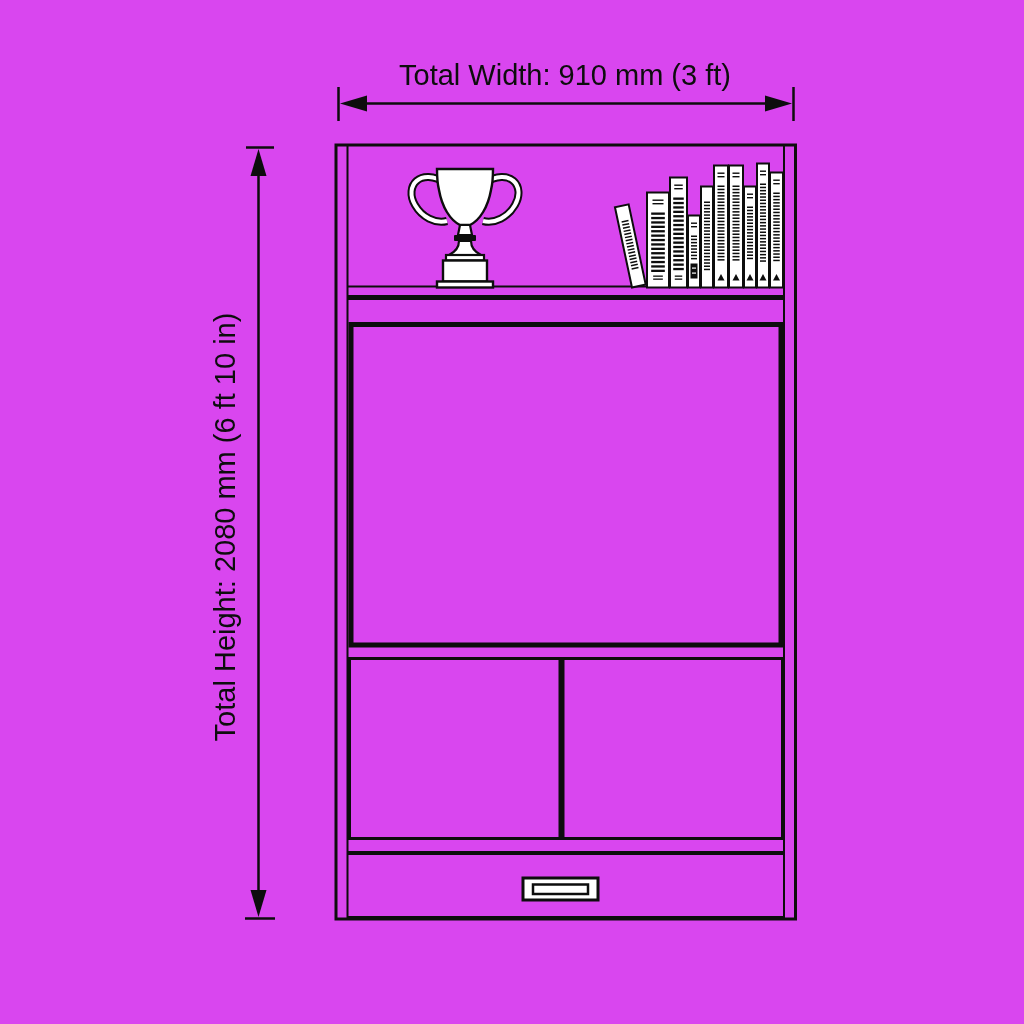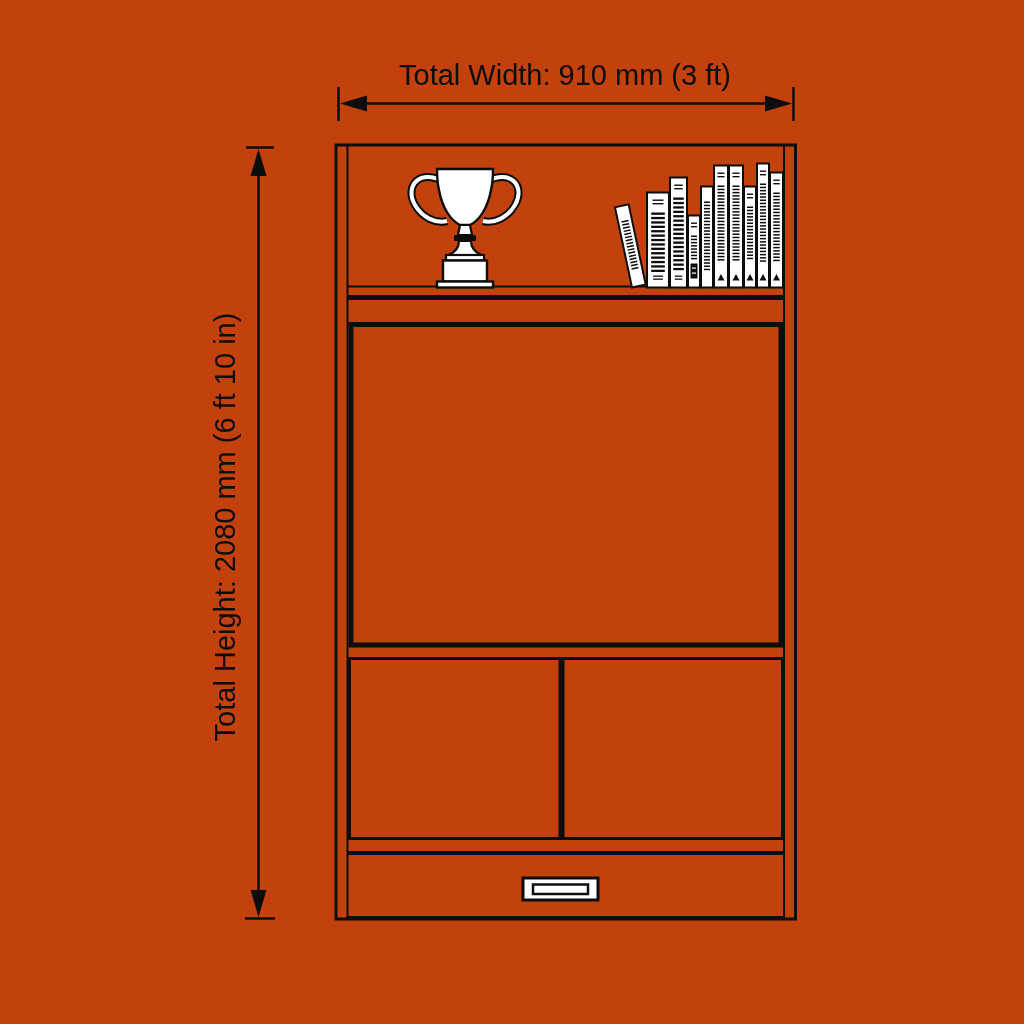--- a/index.html
+++ b/index.html
@@ -1,16 +1,16 @@
 <!DOCTYPE html>
 <html><head>
 <meta charset="utf-8">
 <style>
   html,body{margin:0;padding:0;background:#ffffff;}
-  .canvas{position:relative;width:1024px;height:1024px;background:#c2410c;overflow:hidden;
+  .canvas{position:relative;width:1024px;height:1024px;background:#d946ef;overflow:hidden;
           font-family:"Liberation Sans", sans-serif;}
   svg{position:absolute;left:0;top:0;}
   .dim-label{font-family:"Liberation Sans", sans-serif;font-size:29px;fill:#0d0d0d;}
 </style>
 </head>
 <body>
 
 <div class="canvas">
 <svg width="1024" height="1024" viewBox="0 0 1024 1024">
 

